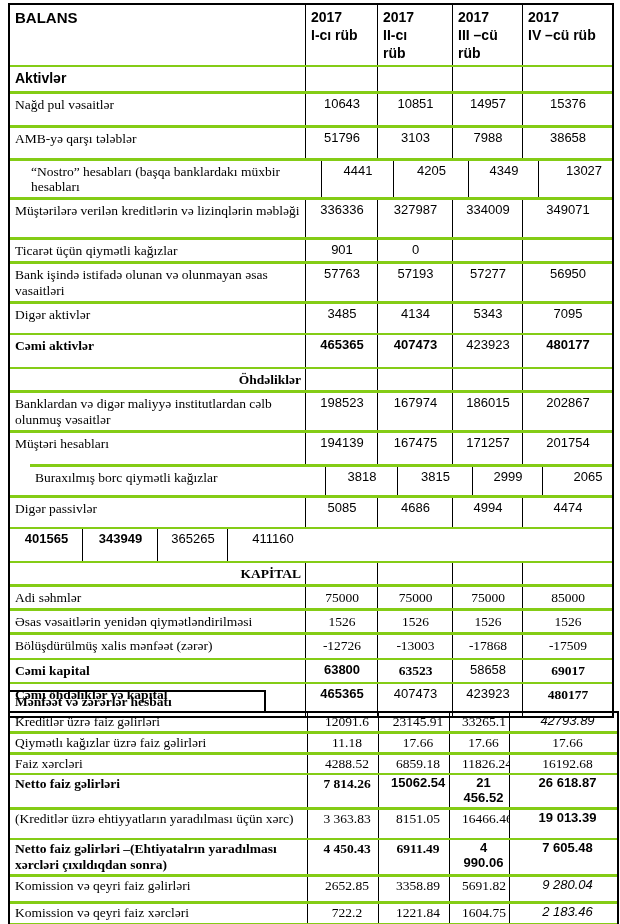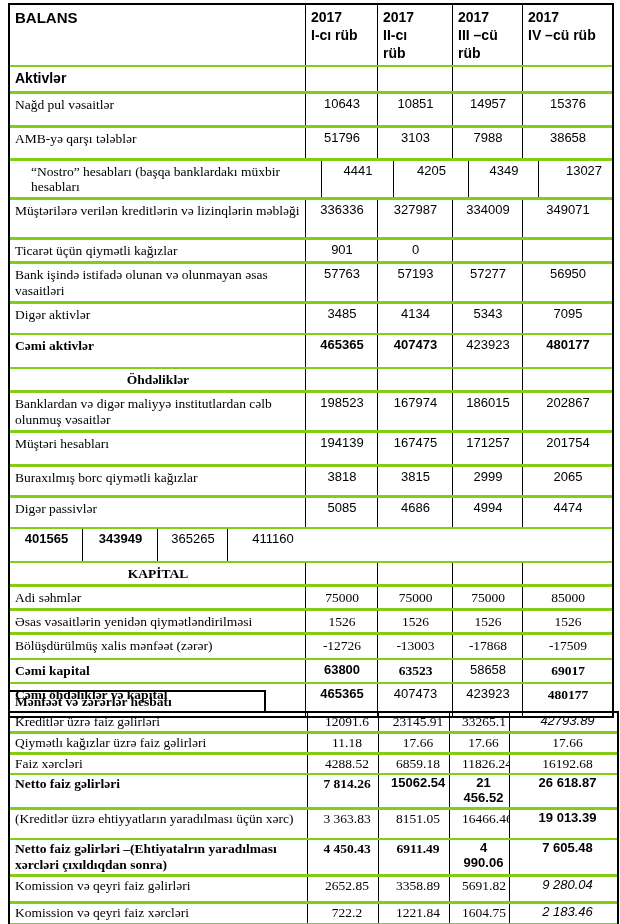--- a/index.html
+++ b/index.html
@@ -30,21 +30,21 @@
   .hrow { min-height: 54px; }
   .hcell {
     font-family: "Liberation Sans", sans-serif; font-weight: bold;
     font-size: 14px; line-height: 1.3; white-space: pre-line; padding-top: 3px;
   }
   .title-cell { font-size: 15px; }
 
   .lbl { font-size: 13.5px; line-height: 1.18; padding-top: 3px; }
   .lbl.bold { font-weight: bold; }
   .lbl.sans { font-family: "Liberation Sans", sans-serif; font-size: 14px; }
-  .lbl.center { text-align: center; }
+  .lbl.center { text-align: right; }
 
   .val {
     text-align: center; font-family: "Liberation Sans", sans-serif;
     font-size: 13px; padding-top: 3px; line-height: 1.15;
   }
   .val.s { font-family: "Liberation Serif", serif; font-size: 13.5px; }
   .val.b { font-weight: bold; font-family: "Liberation Sans", sans-serif; }
   .val.B { font-weight: bold; font-family: "Liberation Serif", serif; font-size: 13.5px; }
   .val.i { font-style: italic; font-family: "Liberation Sans", sans-serif; }
 
@@ -165,21 +165,21 @@
         <div class="cell c3 val">186015</div>
         <div class="cell c4 val">202867</div>
       </div>
       <div class="row" style="min-height: 34px;">
         <div class="cell c0 lbl">Müştəri hesabları</div>
         <div class="cell c1 val">194139</div>
         <div class="cell c2 val">167475</div>
         <div class="cell c3 val">171257</div>
         <div class="cell c4 val">201754</div>
       </div>
-      <div class="row" style="min-height: 31px;">
+      <div class="row" style="min-height: 31px; margin-left: 20px;">
         <div class="cell c0 lbl">Buraxılmış borc qiymətli kağızlar</div>
         <div class="cell c1 val">3818</div>
         <div class="cell c2 val">3815</div>
         <div class="cell c3 val">2999</div>
         <div class="cell c4 val">2065</div>
       </div>
       <div class="row" style="min-height: 32px;">
         <div class="cell c0 lbl">Digər passivlər</div>
         <div class="cell c1 val">5085</div>
         <div class="cell c2 val">4686</div>

